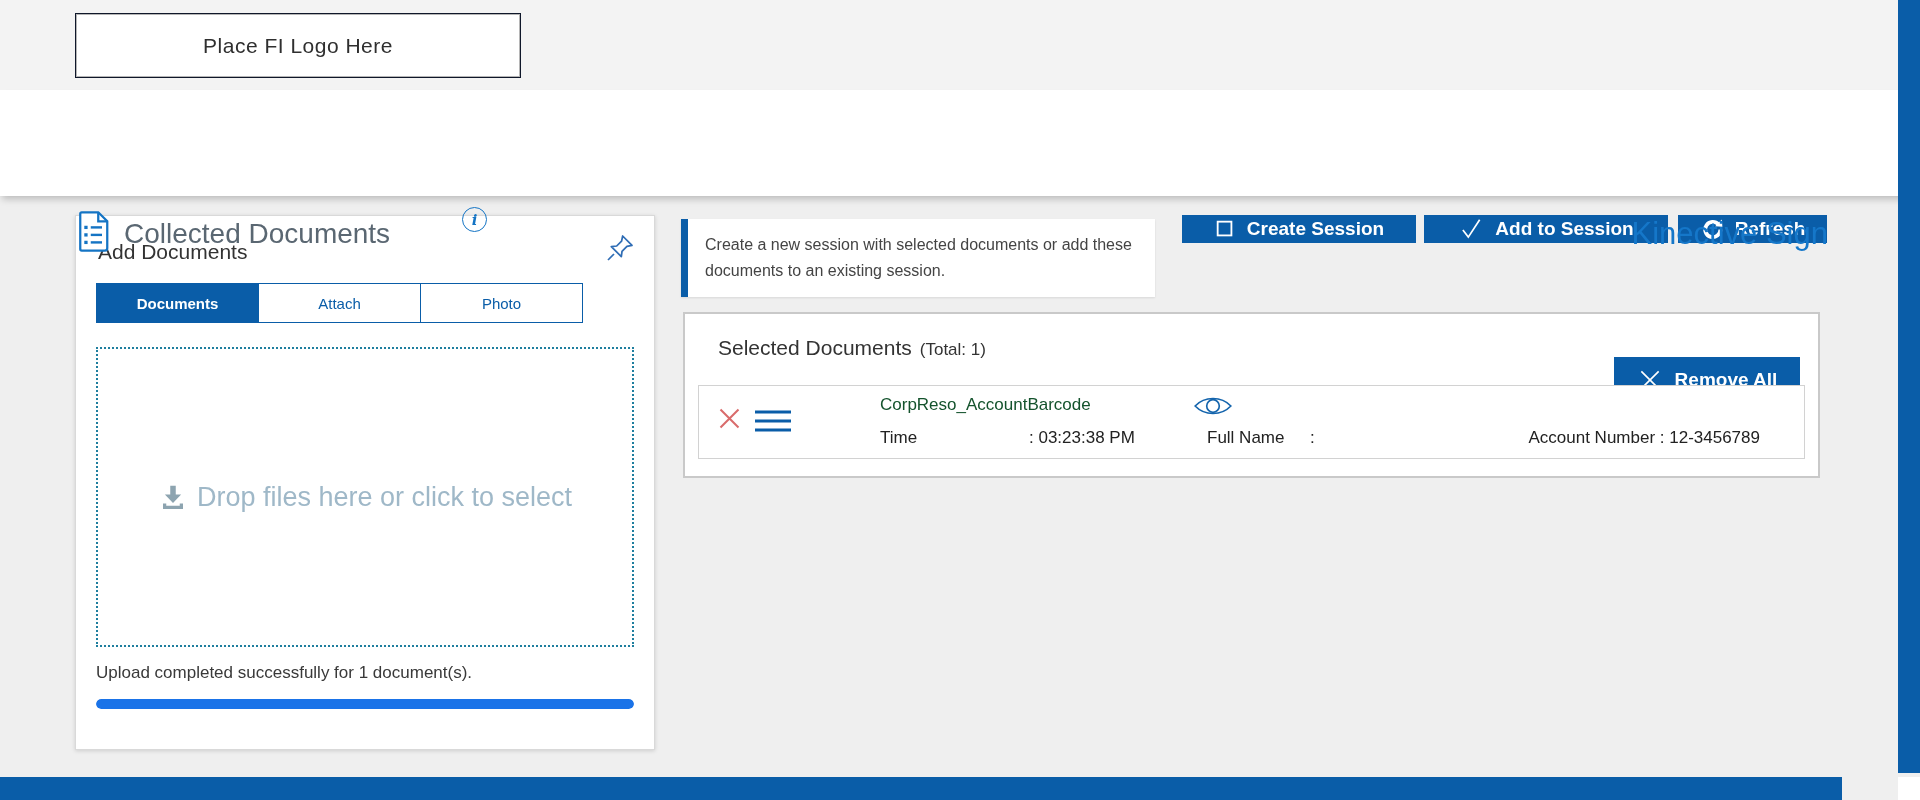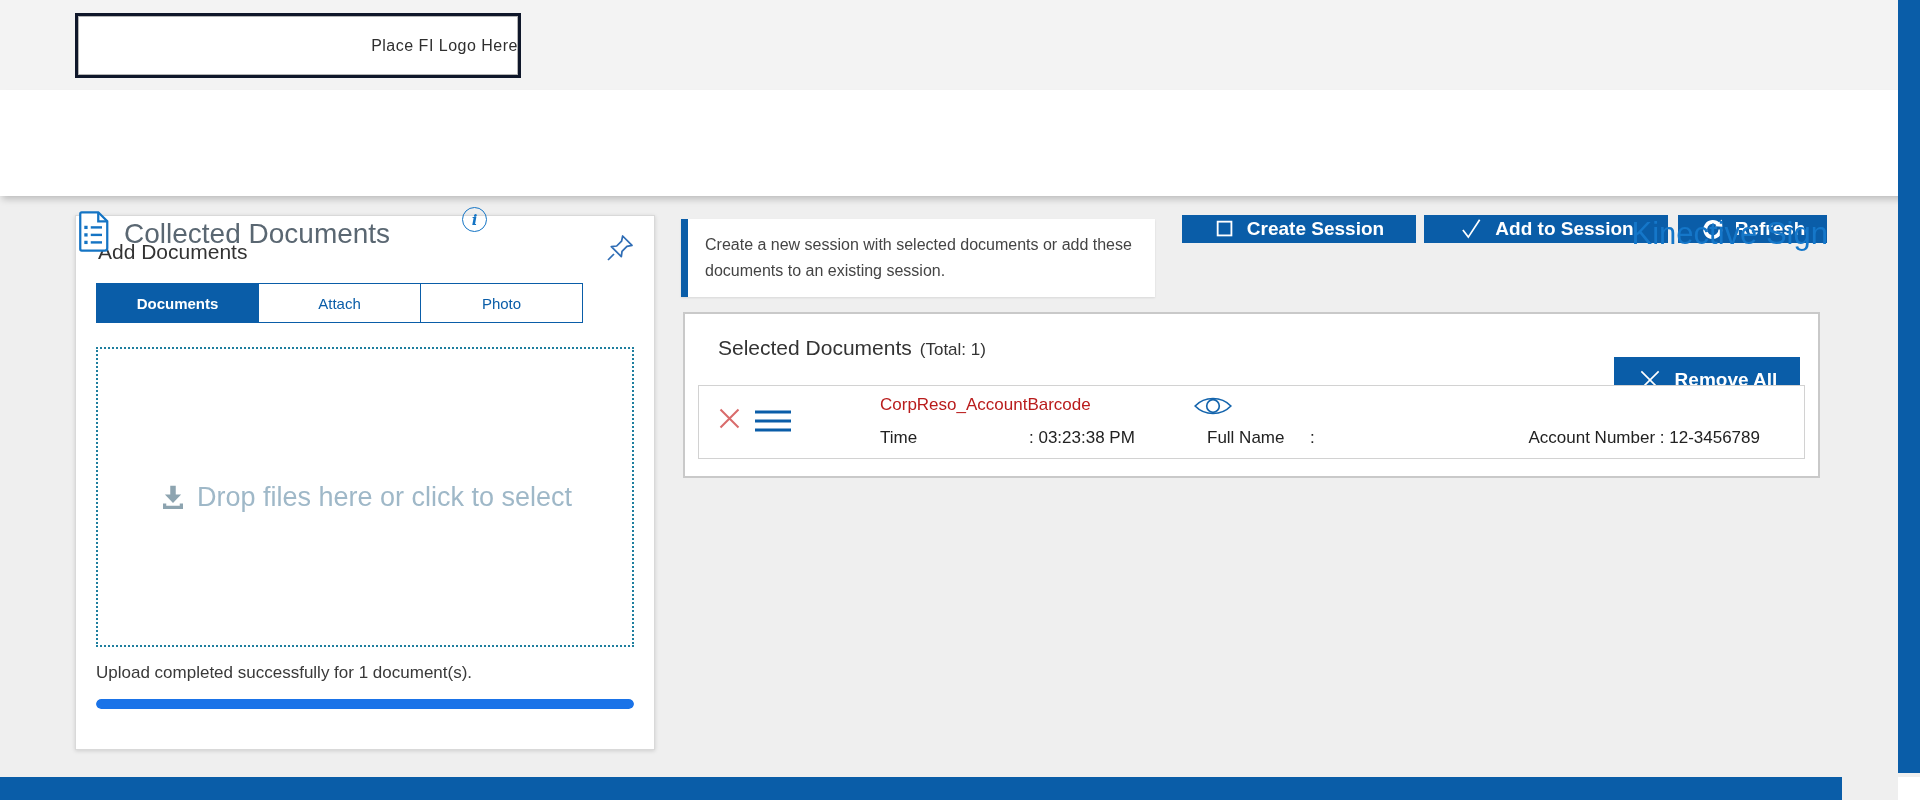--- a/index.html
+++ b/index.html
@@ -3,23 +3,23 @@
 <meta charset="utf-8">
 <style>
   * { margin:0; padding:0; box-sizing:border-box; }
   html,body { width:1920px; height:800px; overflow:hidden; }
   body { font-family:"Liberation Sans", sans-serif; background:#efefef; }
   #app { position:relative; width:1920px; height:800px; background:#efefef; overflow:hidden; }
 
   
   .topbar { position:absolute; left:0; top:0; width:1920px; height:90px; background:#f3f3f3; }
   .logo-box { position:absolute; left:75px; top:13px; width:446px; height:65px;
-              background:#ffffff; border:3px solid #0f172a; box-shadow:inset 0 0 0 1px #b5b5b5;
-              display:flex; align-items:center; justify-content:flex-end;
-              font-size:16px; color:#2f2f2f; letter-spacing:.5px; }
+              background:#ffffff; border:1px solid #0f172a; box-shadow:inset 0 0 0 1px #b5b5b5;
+              display:flex; align-items:center; justify-content:center;
+              font-size:21px; color:#2f2f2f; letter-spacing:.5px; }
   .topnav { position:absolute; left:952px; top:0; width:853px; height:90px;
             display:flex; align-items:center; justify-content:space-between; }
   .topnav .nav-item { font-size:21px; color:#1d1d1d; cursor:pointer; white-space:nowrap; }
 
   
   .titleband { position:absolute; left:0; top:90px; width:1920px; height:106px; background:#ffffff;
                box-shadow:0 5px 7px -2px rgba(0,0,0,.22); z-index:2; }
   .page-title-icon { position:absolute; left:75px; top:120px; }
   .page-title { position:absolute; left:124px; top:128px; font-size:28px; color:#5a6772; }
   .info-icon { position:absolute; left:462px; top:117px; width:25px; height:25px; border-radius:50%;
@@ -70,21 +70,21 @@
   .sel-title { font-size:21px; color:#333333; }
   .sel-total { font-size:17px; color:#333333; }
   .btn-remove { position:absolute; right:18px; top:3px; width:186px; height:46px; background:#0a5da8;
                 color:#ffffff; display:flex; align-items:center; justify-content:center; gap:12px;
                 font-size:19px; font-weight:bold; cursor:pointer;margin-top:40px; }
 
   .doc-row { position:absolute; left:13px; top:71px; width:1107px; height:74px; background:#ffffff;
              border:1px solid #d2d2d2; }
   .row-remove-icon { position:absolute; left:17px; top:19px; cursor:pointer; }
   .row-drag-icon { position:absolute; left:54px; top:22px; cursor:grab; }
-  .doc-name { position:absolute; left:181px; top:9px; font-size:17px; color:#b91c1c; }
+  .doc-name { position:absolute; left:181px; top:9px; font-size:17px; color:#14532d; }
   .doc-label { position:absolute; top:42px; font-size:17px; color:#222222; }
   .lbl-time { left:181px; }
   .val-time { left:330px; }
   .eye-icon { position:absolute; left:493px; top:5px; cursor:pointer; }
   .lbl-fullname { left:508px; }
   .val-fullname { left:611px; }
   .val-account { position:absolute; right:44px; top:42px; font-size:17px; color:#222222; }
 
   
   .footer-bar { position:absolute; left:0; top:777px; width:1842px; height:23px; background:#0a5da8; }

